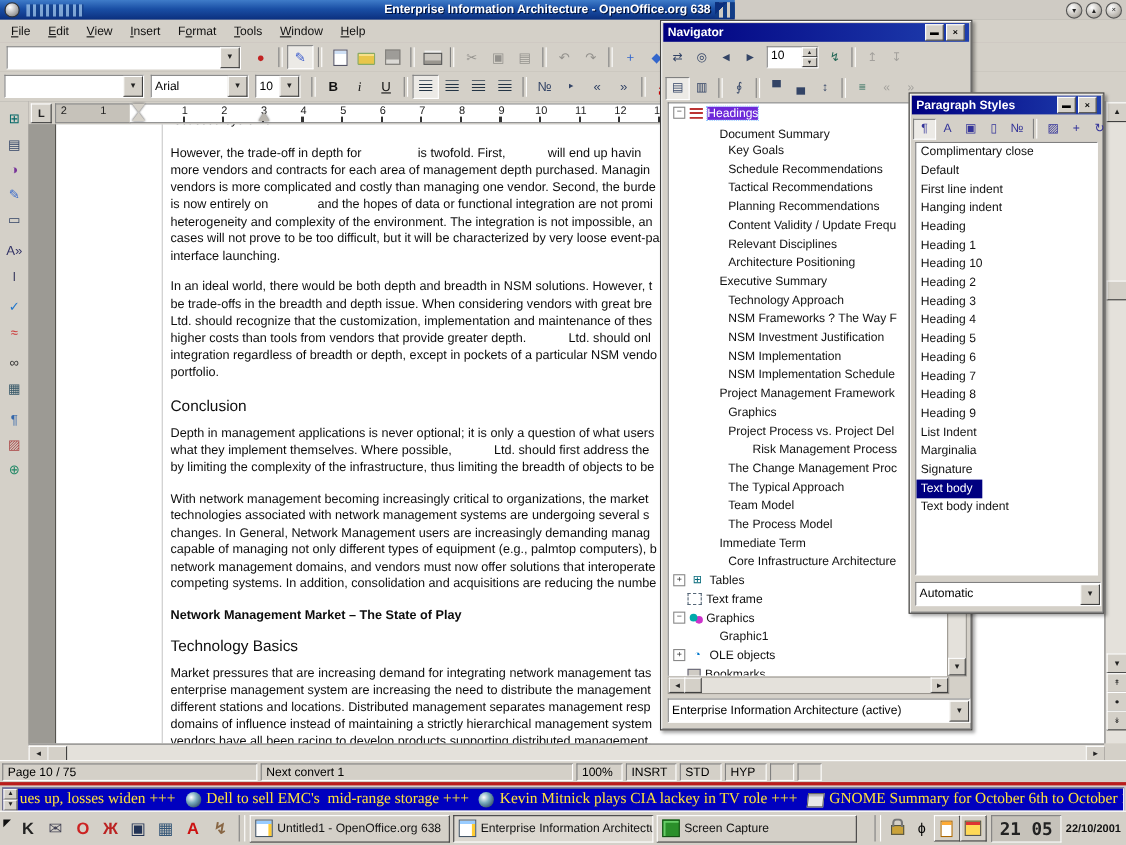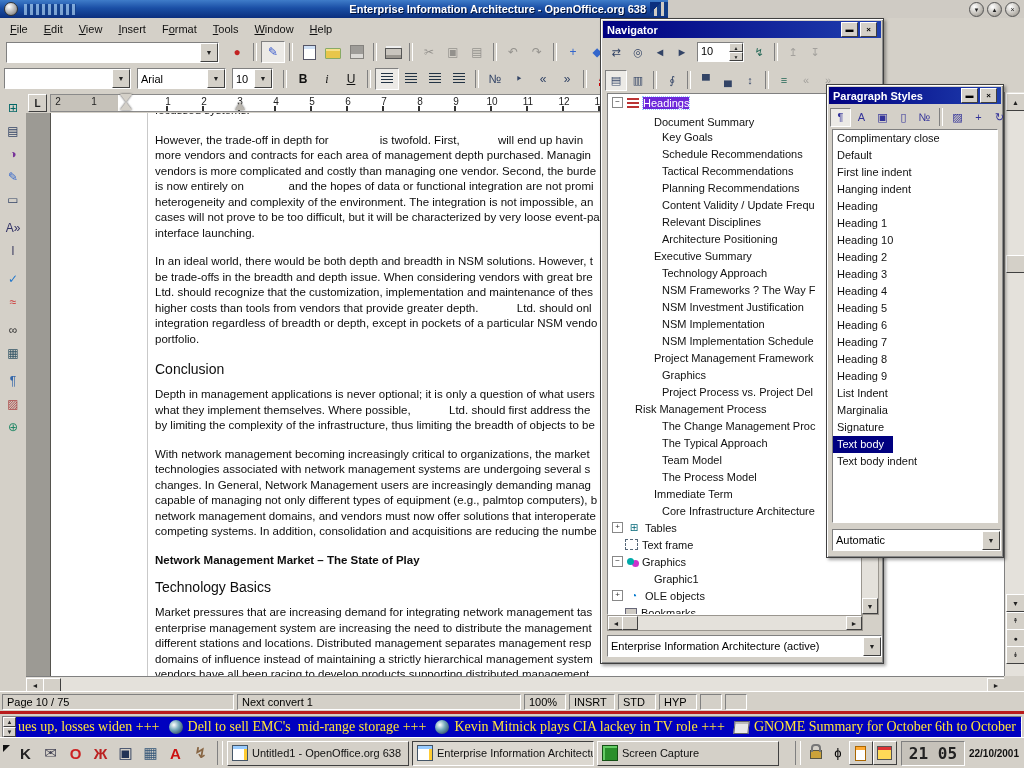--- a/index.html
+++ b/index.html
@@ -499,21 +499,21 @@
       </div>
       <div class="nav-row" style="padding-left: 46px;">
         <span class="nav-label">Project Management Framework</span>
       </div>
       <div class="nav-row" style="padding-left: 54px;">
         <span class="nav-label">Graphics</span>
       </div>
       <div class="nav-row" style="padding-left: 54px;">
         <span class="nav-label">Project Process vs. Project Del</span>
       </div>
-      <div class="nav-row" style="padding-left: 27px;">
+      <div class="nav-row" style="padding-left: 76px;">
         <span class="nav-label">Risk Management Process</span>
       </div>
       <div class="nav-row" style="padding-left: 54px;">
         <span class="nav-label">The Change Management Proc</span>
       </div>
       <div class="nav-row" style="padding-left: 54px;">
         <span class="nav-label">The Typical Approach</span>
       </div>
       <div class="nav-row" style="padding-left: 54px;">
         <span class="nav-label">Team Model</span>

